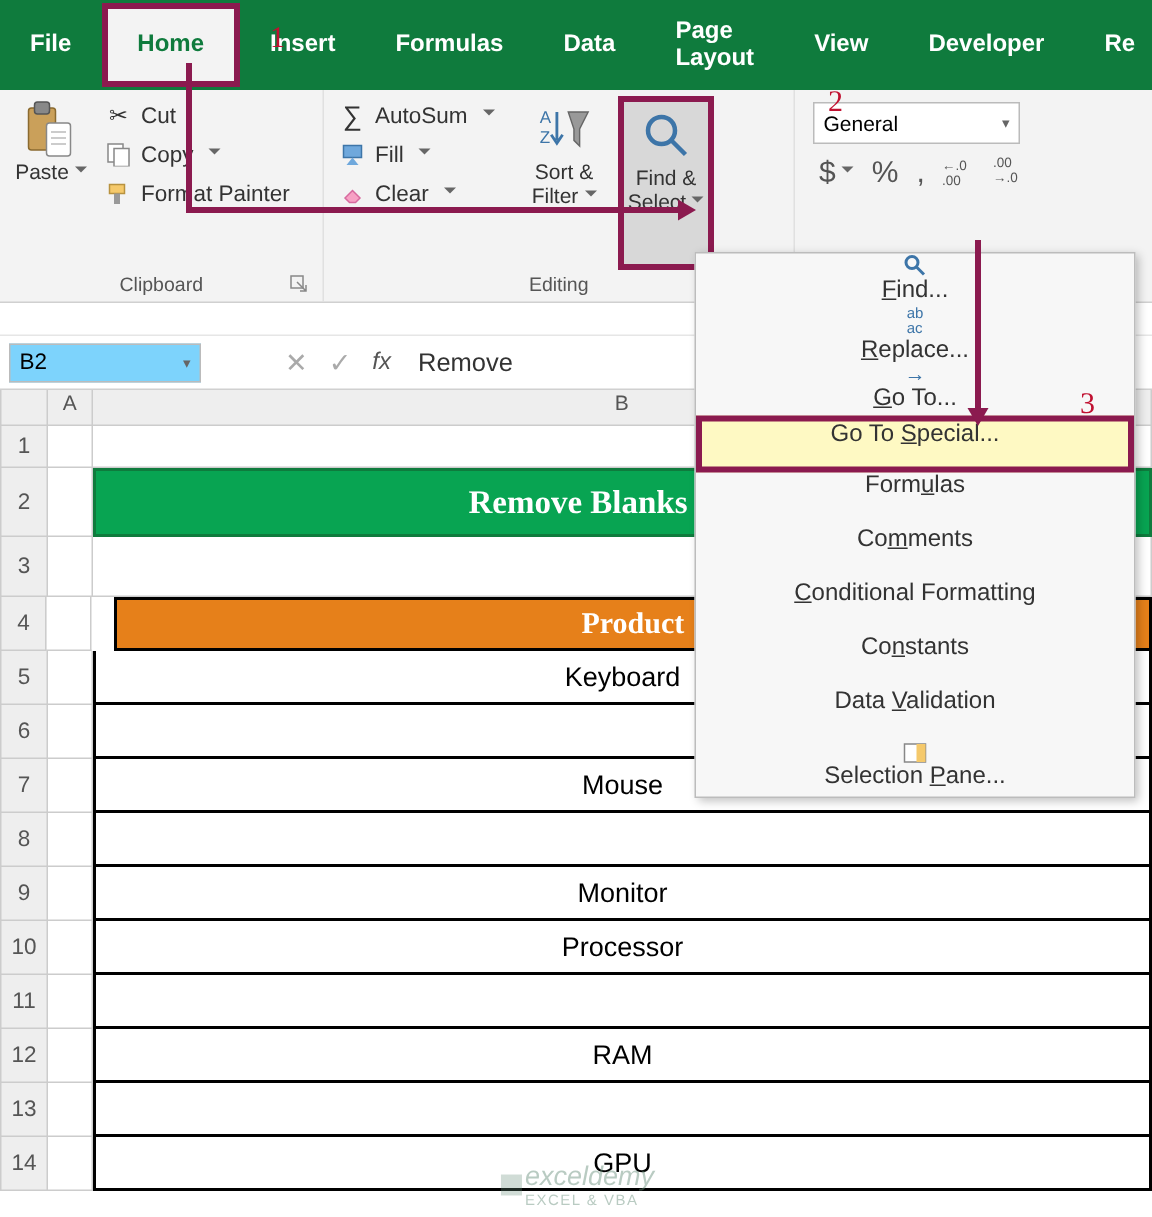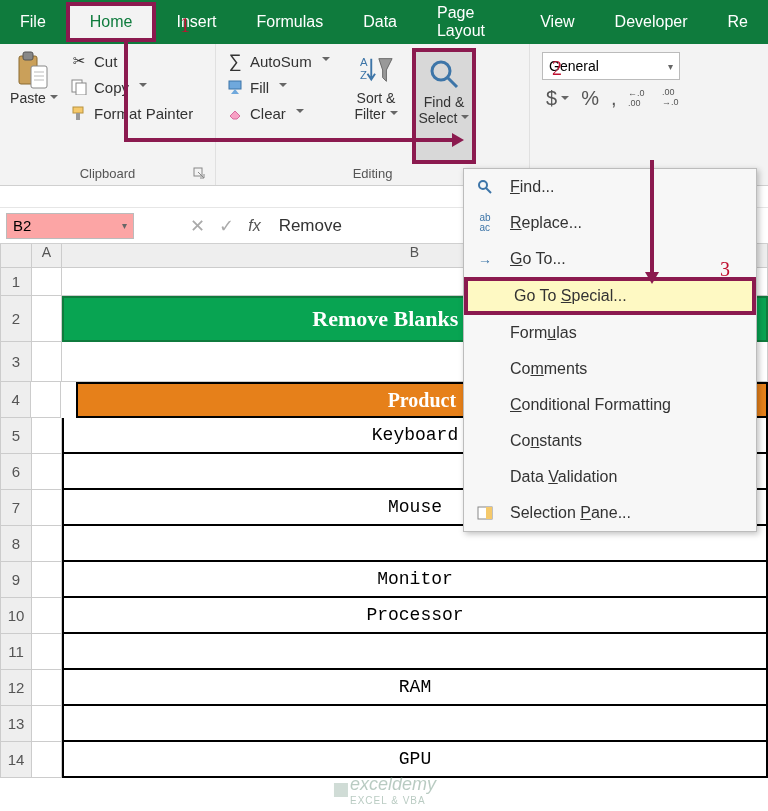--- a/index.html
+++ b/index.html
@@ -1,19 +1,19 @@
 <!DOCTYPE html>
 <html><head>
 <meta charset="utf-8">
 <style>
   * { box-sizing: border-box; margin: 0; padding: 0; font-family: "Segoe UI", Arial, sans-serif; }
   body { width: 768px; height: 811px; background: #fff; overflow: hidden; position: relative; font-size: 14px; }
 
   
-  .ribbon-tabs { background: #0f7b3d; height: 44px; display: flex; align-items: stretch; padding-left: 0; }
+  .ribbon-tabs { background: #0f7b3d; height: 60px; display: flex; align-items: stretch; padding-left: 0; font-weight: bold; }
   .ribbon-tab { color: #fff; padding: 0 20px; display: flex; align-items: center; font-size: 16px; cursor: pointer; position: relative; }
   .ribbon-tab.active { background: #f3f3f3; color: #0f7b3d; }
   .ribbon-tab.home-box { border: 4px solid #8b1a4f; margin: 2px 0; }
 
   
   .ribbon-body { background: #f3f3f3; height: 142px; border-bottom: 1px solid #d0d0d0; display: flex; }
   .group { border-right: 1px solid #e0e0e0; padding: 4px 6px 0 6px; display: flex; flex-direction: column; justify-content: space-between; }
   .group-label { text-align: center; font-size: 13px; color: #555; padding: 2px 0 4px 0; position: relative; }
   .group-dialog { position: absolute; right: 4px; bottom: 6px; width: 12px; height: 12px; }
   .group-top { display: flex; gap: 4px; flex: 1; }
@@ -30,21 +30,21 @@
   .editing-grid { display: flex; gap: 4px; }
   .find-big { display: flex; flex-direction: column; align-items: center; width: 64px; padding-top: 2px; cursor: pointer; border: 4px solid #8b1a4f; background: #d8d8d8; }
   .sort-big { display: flex; flex-direction: column; align-items: center; width: 64px; padding-top: 2px; cursor: pointer; }
 
   .number-fmt { display: flex; flex-direction: column; gap: 6px; padding: 4px 6px; }
   .fmt-select { width: 138px; height: 28px; border: 1px solid #bbb; background: #fff; display: flex; align-items: center; padding: 0 6px; justify-content: space-between; font-size: 14px; cursor: pointer; }
   .fmt-row { display: flex; gap: 12px; font-size: 20px; color: #555; padding-left: 4px; align-items: center; }
 
   
   .formula-row { height: 36px; display: flex; align-items: center; border-bottom: 1px solid #d0d0d0; }
-  .name-box { width: 128px; height: 26px; margin: 0 6px; border: 1px solid #bbb; display: flex; align-items: center; padding: 0 6px; justify-content: space-between; font-size: 15px; background: #fca5a5; }
+  .name-box { width: 128px; height: 26px; margin: 0 6px; border: 1px solid #bbb; display: flex; align-items: center; padding: 0 6px; justify-content: space-between; font-size: 15px; background: #7dd3fc; }
   .fx-controls { display: flex; align-items: center; gap: 14px; margin-left: 50px; color: #aaa; font-size: 18px; }
   .fx-controls .fx { font-style: italic; color: #555; font-size: 16px; }
   .formula-val { margin-left: 18px; font-size: 17px; color: #333; }
 
   
   .sheet { position: relative; }
   .col-headers { display: flex; height: 24px; }
   .row-hdr-corner { width: 32px; border: 1px solid #ccc; border-top: none; background: #eee; }
   .col-hdr { border: 1px solid #ccc; border-left: none; border-top: none; text-align: center; background: #eee; font-size: 14px; color: #555; }
   .col-A { width: 30px; }
@@ -55,27 +55,27 @@
   .row-hdr { width: 32px; border: 1px solid #ccc; border-top: none; text-align: center; background: #eee; font-size: 15px; color: #555; display: flex; align-items: center; justify-content: center; }
   .cell-A { width: 30px; border-right: 1px solid #ccc; border-bottom: 1px solid #ccc; }
   .cell-B { width: 706px; border-right: 1px solid #ccc; border-bottom: 1px solid #ccc; display: flex; align-items: center; justify-content: center; font-size: 18px; }
   .r-2 .cell-B, .r-5 .cell-B, .r-7 .cell-B, .r-9 .cell-B, .r-10 .cell-B, .r-12 .cell-B, .r-14 .cell-B { padding: 0; }
   .r { height: 36px; }
   .r-1 { height: 28px; }
   .r-2 { height: 46px; }
   .r-3 { height: 40px; }
   .r-2 .cell-B { background: #08a452; color: #fff; font-weight: bold; font-family: Georgia, serif; font-size: 22px; border: 2px solid #0f7b3d; }
   .r-4 .cell-B { background: #e6801a; color: #fff; font-weight: bold; font-family: Georgia, serif; font-size: 20px; border: 2px solid #000; }
-  .data-b { border-left: 2px solid #000; border-right: 2px solid #000; border-bottom: 2px solid #000; font-family: Liberation Mono, monospace; }
+  .data-b { border-left: 2px solid #000; border-right: 2px solid #000; border-bottom: 2px solid #000; font-family: Liberation Sans, sans-serif; }
   .r-4 .cell-B.data-b { border-top: 2px solid #000; margin-left: 15px; }
   .r-14 .cell-B { border-bottom: 2px solid #000; }
 
   
   .dropdown { position: absolute; left: 463px; top: 168px; width: 294px; background: #f7f7f7; border: 1px solid #bcbcbc; box-shadow: 2px 2px 6px rgba(0,0,0,0.25); z-index: 50; }
-  .menu-item { display: flex; align-items: center; height: 36px; padding: 0 10px; gap: 14px; font-size: 16px; color: #333; cursor: pointer; }
+  .menu-item { display: flex; align-items: center; height: 36px; padding: 0 10px; font-size: 16px; color: #333; cursor: pointer; flex-direction: column; }
   .menu-item .mi-icon { width: 22px; display: flex; justify-content: center; color: #555; font-size: 14px; }
   .menu-item.sep { border-top: 1px solid #ddd; }
   .menu-item.highlight { background: #fef9c3; border: 4px solid #8b1a4f; height: 38px; align-items: center; }
   .menu-item span u { text-decoration: underline; }
 
   
   .callout { position: absolute; color: #c01030; font-size: 20px; font-family: Georgia, serif; z-index: 60; }
   .arrow-line { position: absolute; background: #8b1a4f; z-index: 55; }
   .arrow-head { position: absolute; width: 0; height: 0; z-index: 56; }
 

